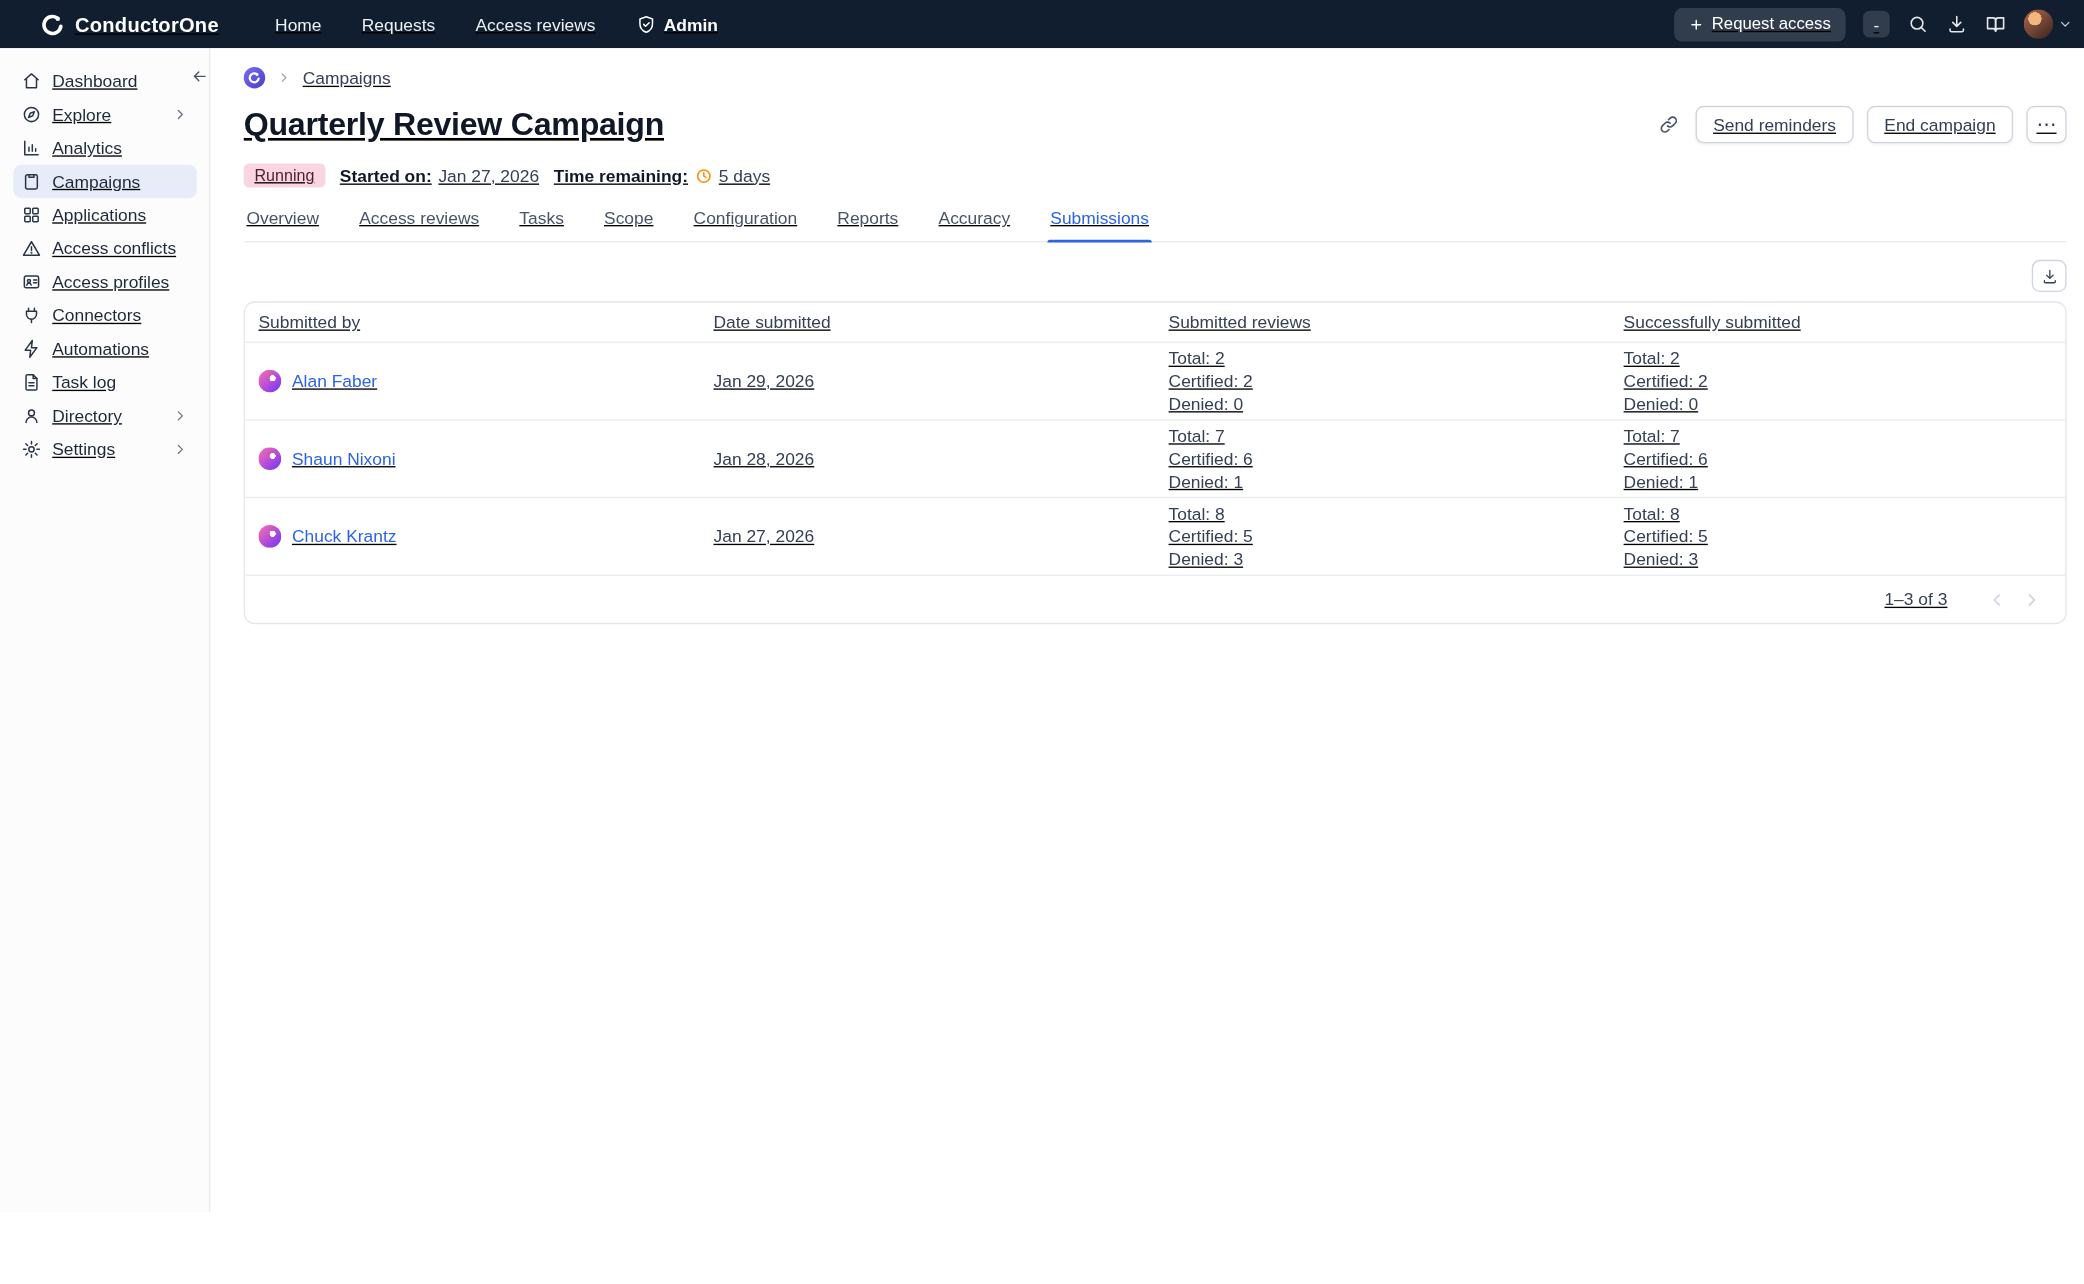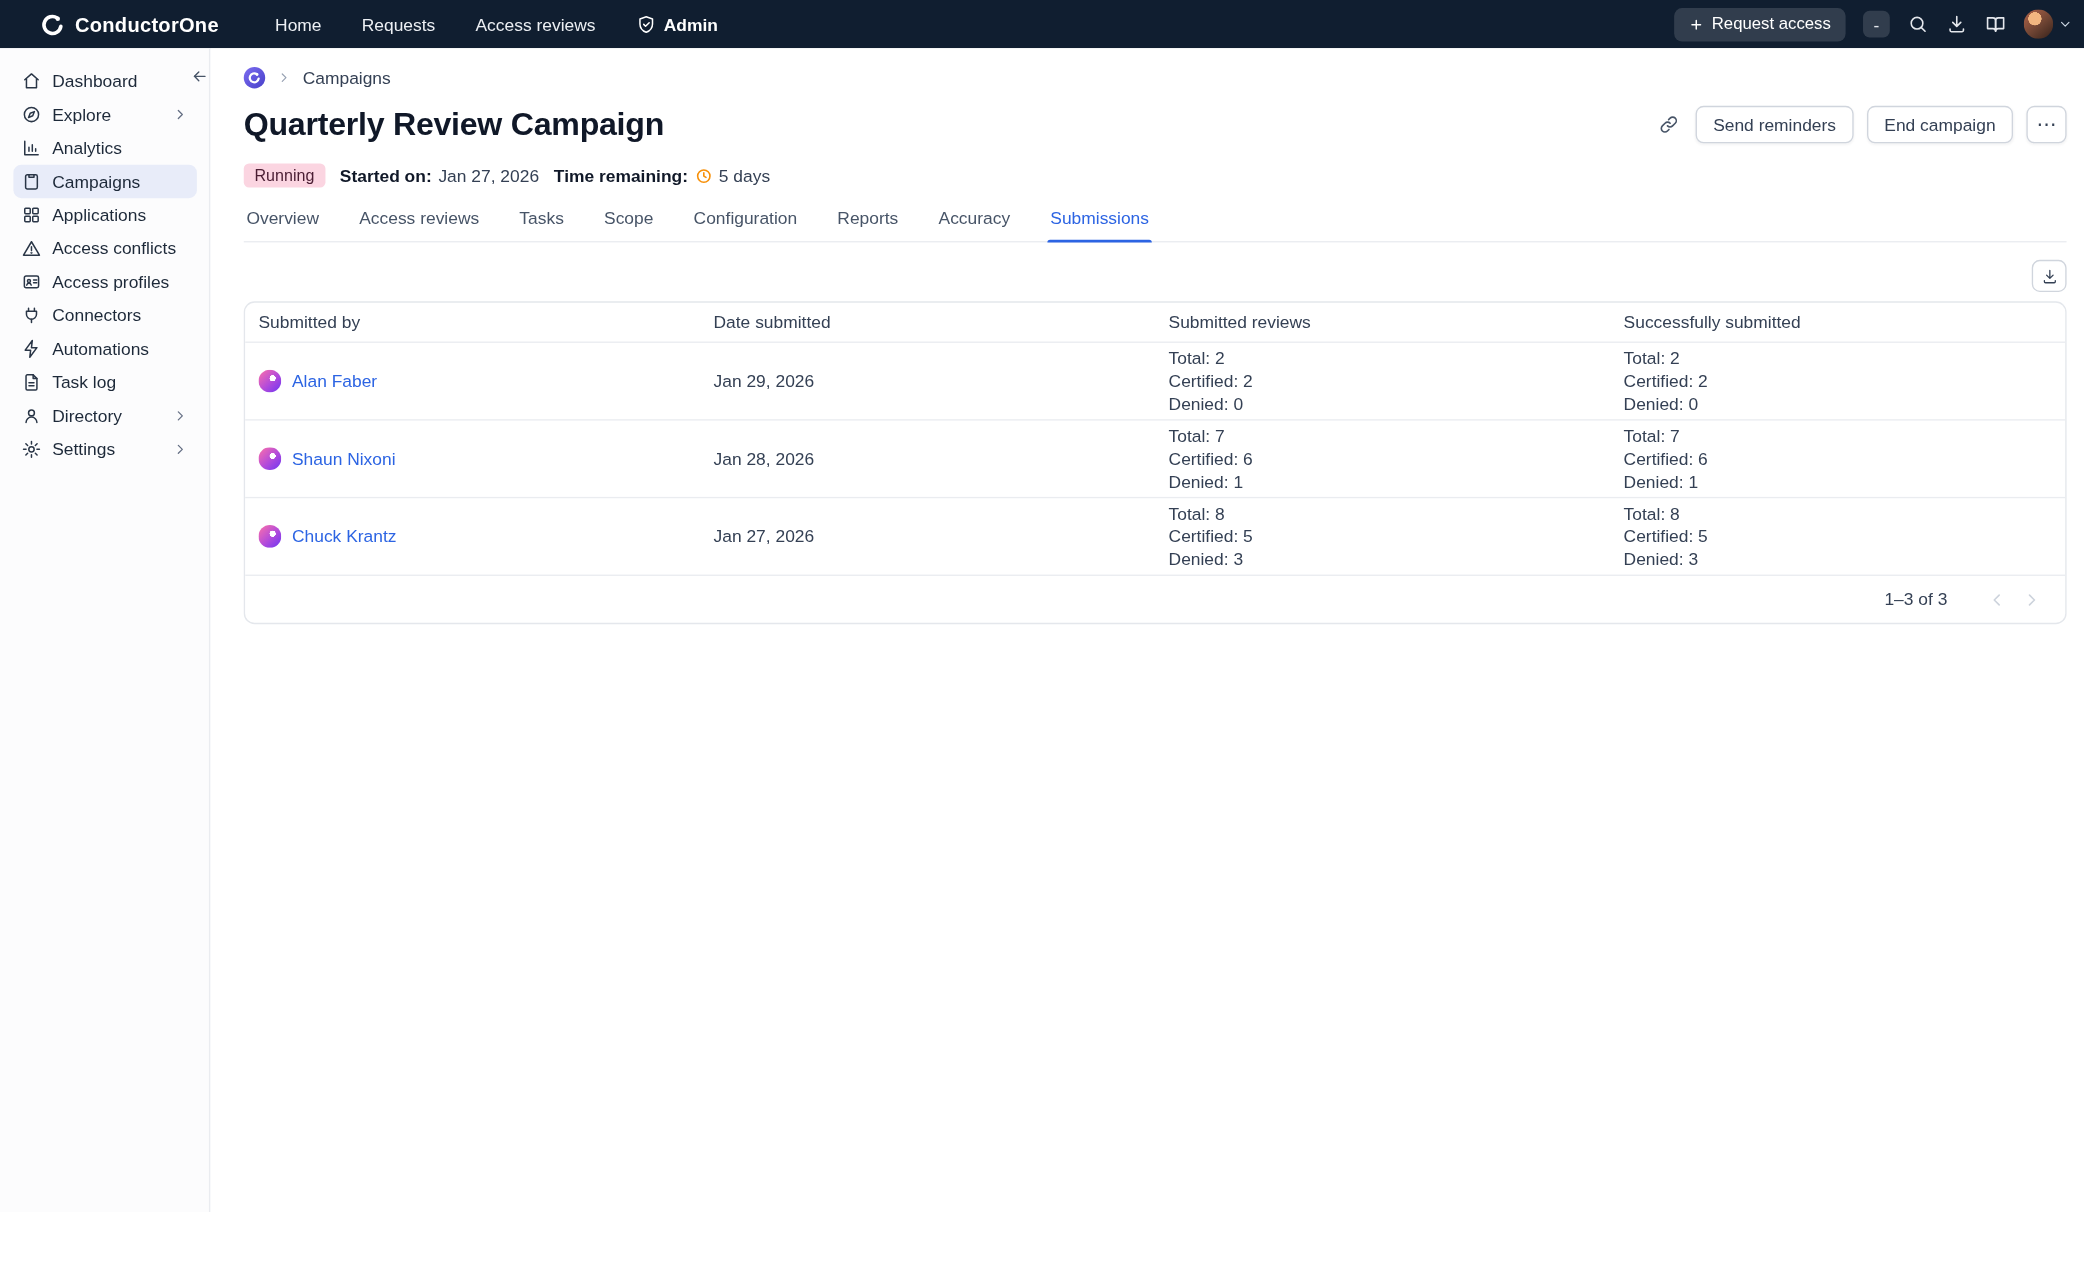--- a/index.html
+++ b/index.html
@@ -1,18 +1,18 @@
 <!DOCTYPE html>
 <html style="--accent: #2C64E3; --topbar-bg: #101E30; --badge-bg: #FBD5E1; --badge-text: #4A1D33; --clock: #F79009;"><head>
 <meta charset="utf-8">
 <style>
   * { box-sizing: border-box; }
   html,body { margin:0; padding:0; background:#fff; }
   body { font-family:"Liberation Sans", sans-serif; }
-  .viewport { width:2084px; height:1212px; overflow:hidden; background:#fef9c3; }
+  .viewport { width:2084px; height:1212px; overflow:hidden; background:#fef9c3;text-decoration:underline; }
   .app { width:1556px; height:959px; transform:scale(1.33933); transform-origin:0 0; background:#fff; }
 
   svg { display:block; }
   .stroke { fill:none; stroke:currentColor; stroke-width:1.8; stroke-linecap:round; stroke-linejoin:round; }
 
   
   .topbar { height:36px; background:var(--topbar-bg,#101E30); display:flex; align-items:center; padding:0 8px 0 30px; }
   .brand { display:flex; align-items:center; gap:7px; color:#fff; font-size:15px; font-weight:700; letter-spacing:.2px; cursor:pointer; }
   .brand svg { width:19px; height:19px; }
   .topnav { display:flex; align-items:center; gap:30px; margin-left:42px; }

